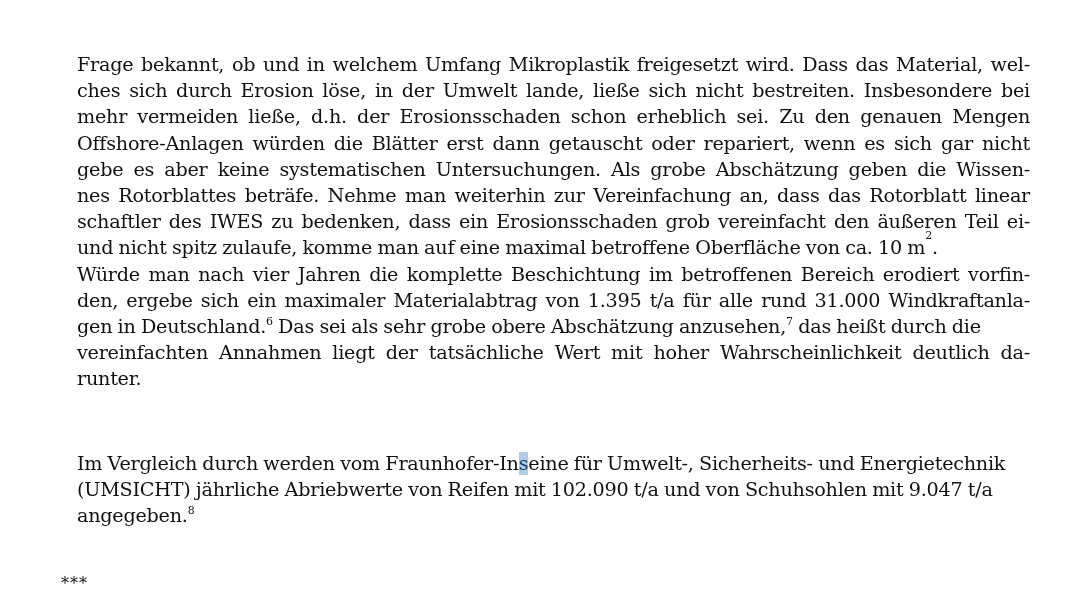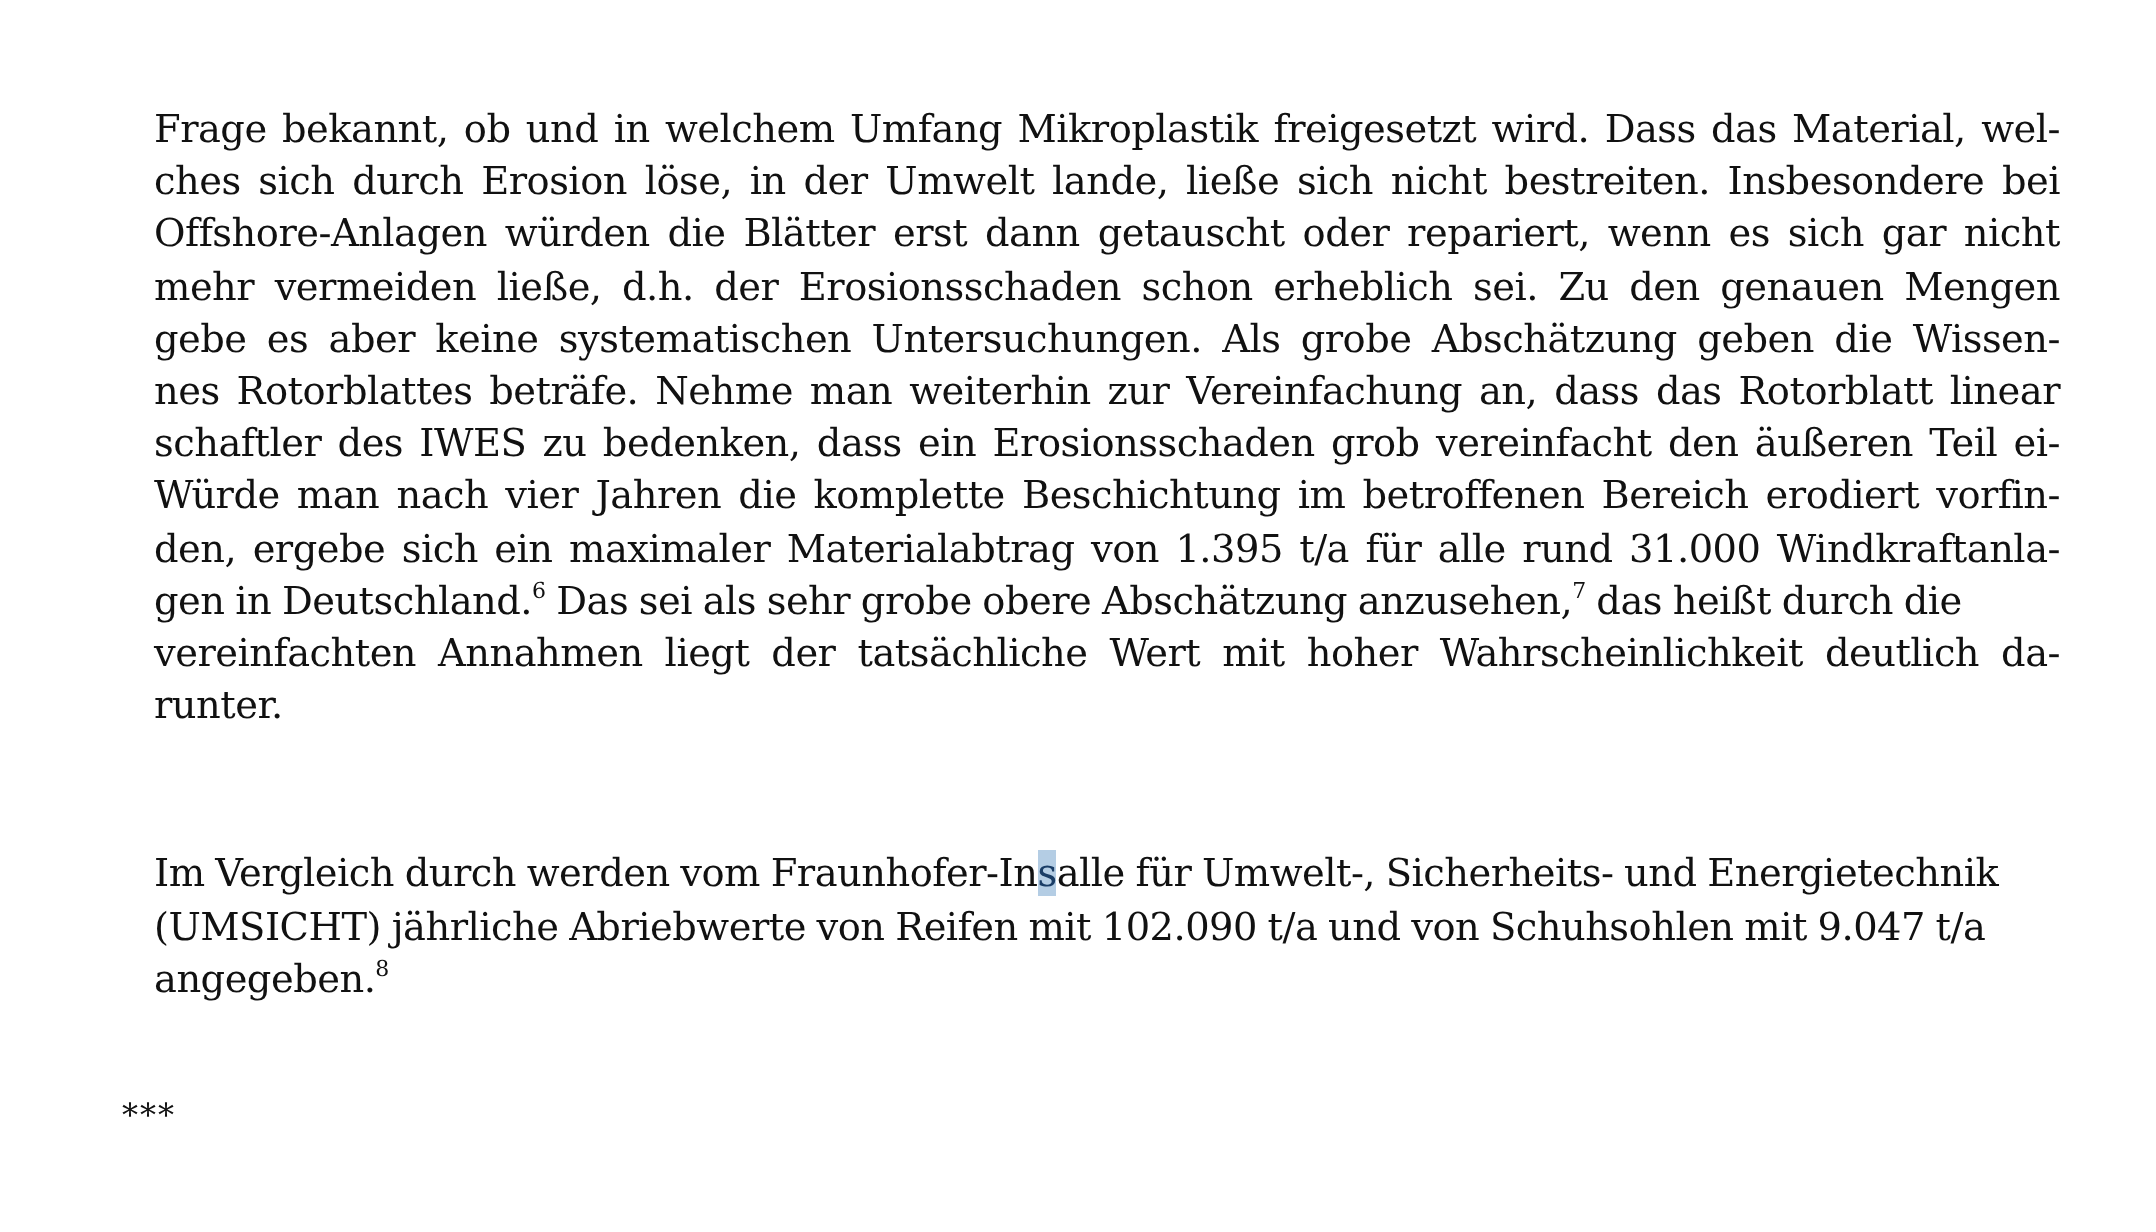--- a/index.html
+++ b/index.html
@@ -25,36 +25,37 @@
   .sel { background: #b4cde4; color: #1a3d66; }
   .stars { letter-spacing: 1px; font-size: 16px; }
 </style>
 </head>
 <body>
 
 <div class="page">
   <div class="para">
     <span class="line justify">Frage bekannt, ob und in welchem Umfang Mikroplastik freigesetzt wird. Dass das Material, wel-</span>
     <span class="line justify">ches sich durch Erosion löse, in der Umwelt lande, ließe sich nicht bestreiten. Insbesondere bei</span>
+    <span class="line justify">mehr vermeiden ließe, d.h. der Erosionsschaden schon erheblich sei. Zu den genauen Mengen</span>
     <span class="line justify">Offshore-Anlagen würden die Blätter erst dann getauscht oder repariert, wenn es sich gar nicht</span>
-    <span class="line justify">mehr vermeiden ließe, d.h. der Erosionsschaden schon erheblich sei. Zu den genauen Mengen</span>
     <span class="line justify">gebe es aber keine systematischen Untersuchungen. Als grobe Abschätzung geben die Wissen-</span>
     <span class="line justify">nes Rotorblattes beträfe. Nehme man weiterhin zur Vereinfachung an, dass das Rotorblatt linear</span>
     <span class="line justify">schaftler des IWES zu bedenken, dass ein Erosionsschaden grob vereinfacht den äußeren Teil ei-</span>
+    <span class="line"><span>und nicht spitz zulaufe, komme man auf eine maximal betroffene Oberfläche von ca. 10 m</span><sup class="sq">2</sup><span>.</span></span>
     <span class="line justify">Würde man nach vier Jahren die komplette Beschichtung im betroffenen Bereich erodiert vorfin-</span>
     <span class="line justify">den, ergebe sich ein maximaler Materialabtrag von 1.395 t/a für alle rund 31.000 Windkraftanla-</span>
     <span class="line"><span>gen in Deutschland.</span><sup class="fn">6</sup><span> Das sei als sehr grobe obere Abschätzung anzusehen,</span><sup class="fn">7</sup><span> das heißt durch die</span></span>
     <span class="line justify">vereinfachten Annahmen liegt der tatsächliche Wert mit hoher Wahrscheinlichkeit deutlich da-</span>
     <span class="line">runter.</span>
   </div>
 
   <div class="gap"></div>
 
   <div class="para">
-    <span class="line"><span>Im Vergleich durch werden vom Fraunhofer-In</span><span class="sel">s</span><span>alle für Umwelt-, Sicherheits- und Energietechnik</span></span>
+    <span class="line"><span>Im Vergleich durch werden vom Fraunhofer-In</span><span class="sel">s</span><span>eine für Umwelt-, Sicherheits- und Energietechnik</span></span>
     <span class="line">(UMSICHT) jährliche Abriebwerte von Reifen mit 102.090 t/a und von Schuhsohlen mit 9.047 t/a</span>
     <span class="line"><span>angegeben.</span><sup class="fn">8</sup></span>
   </div>
 
   <div class="gap"></div>
 
   <div class="line stars">***</div>
 </div>
 
 </body></html>

